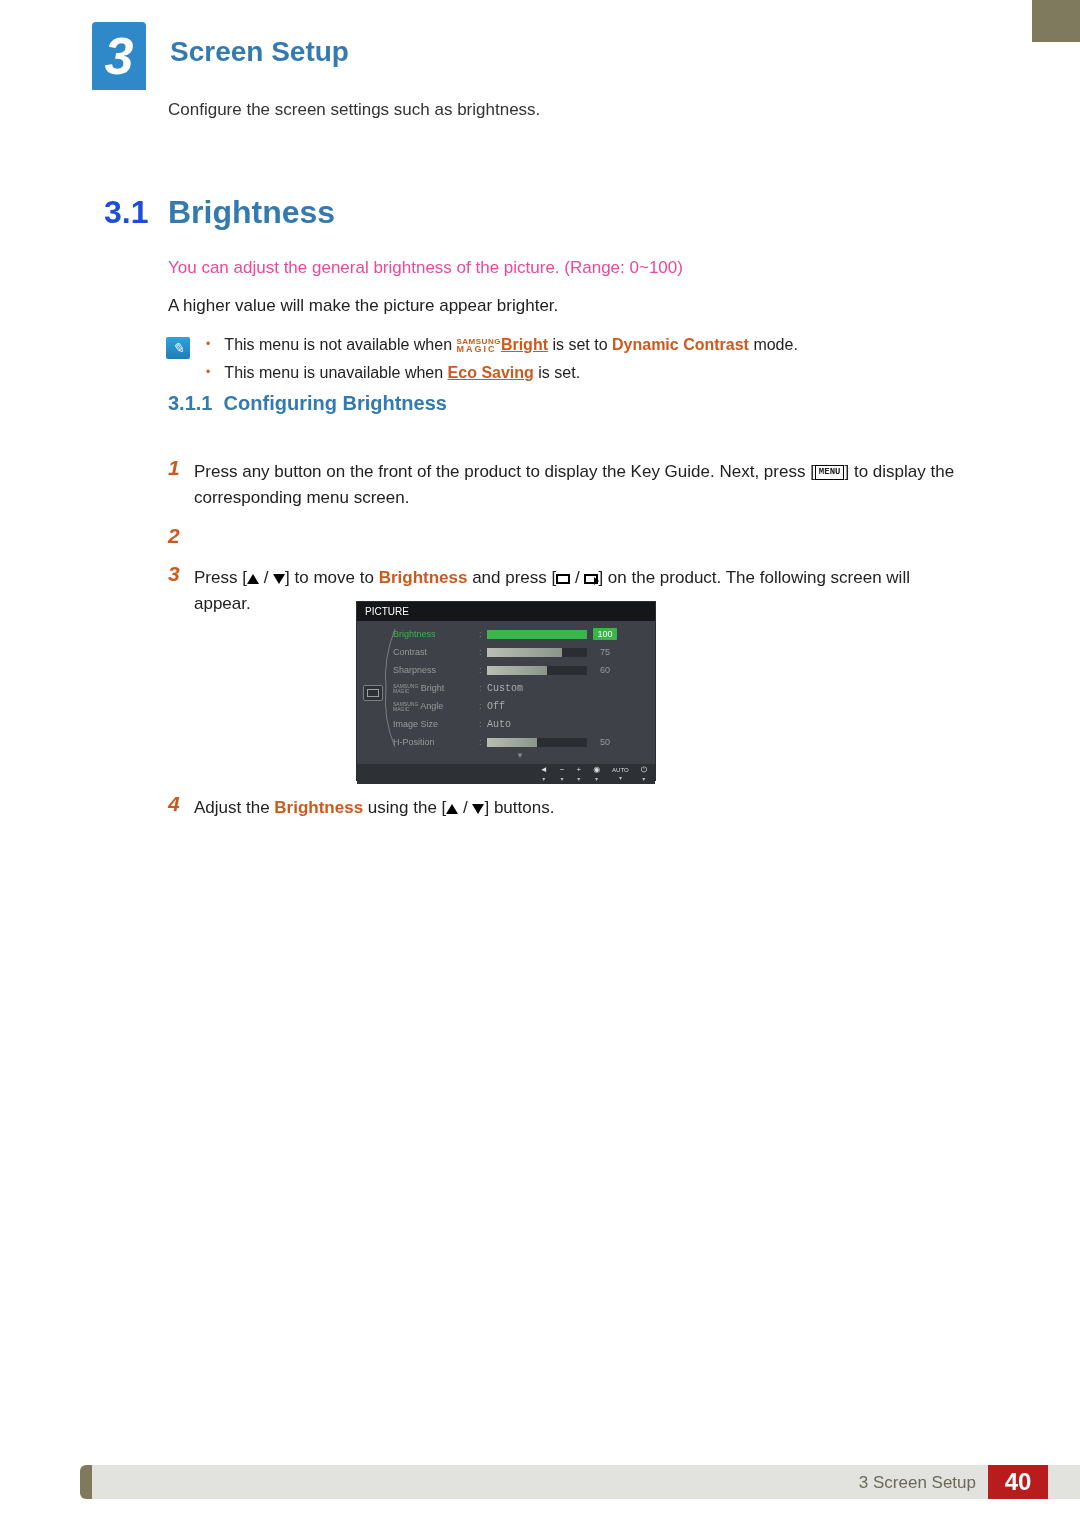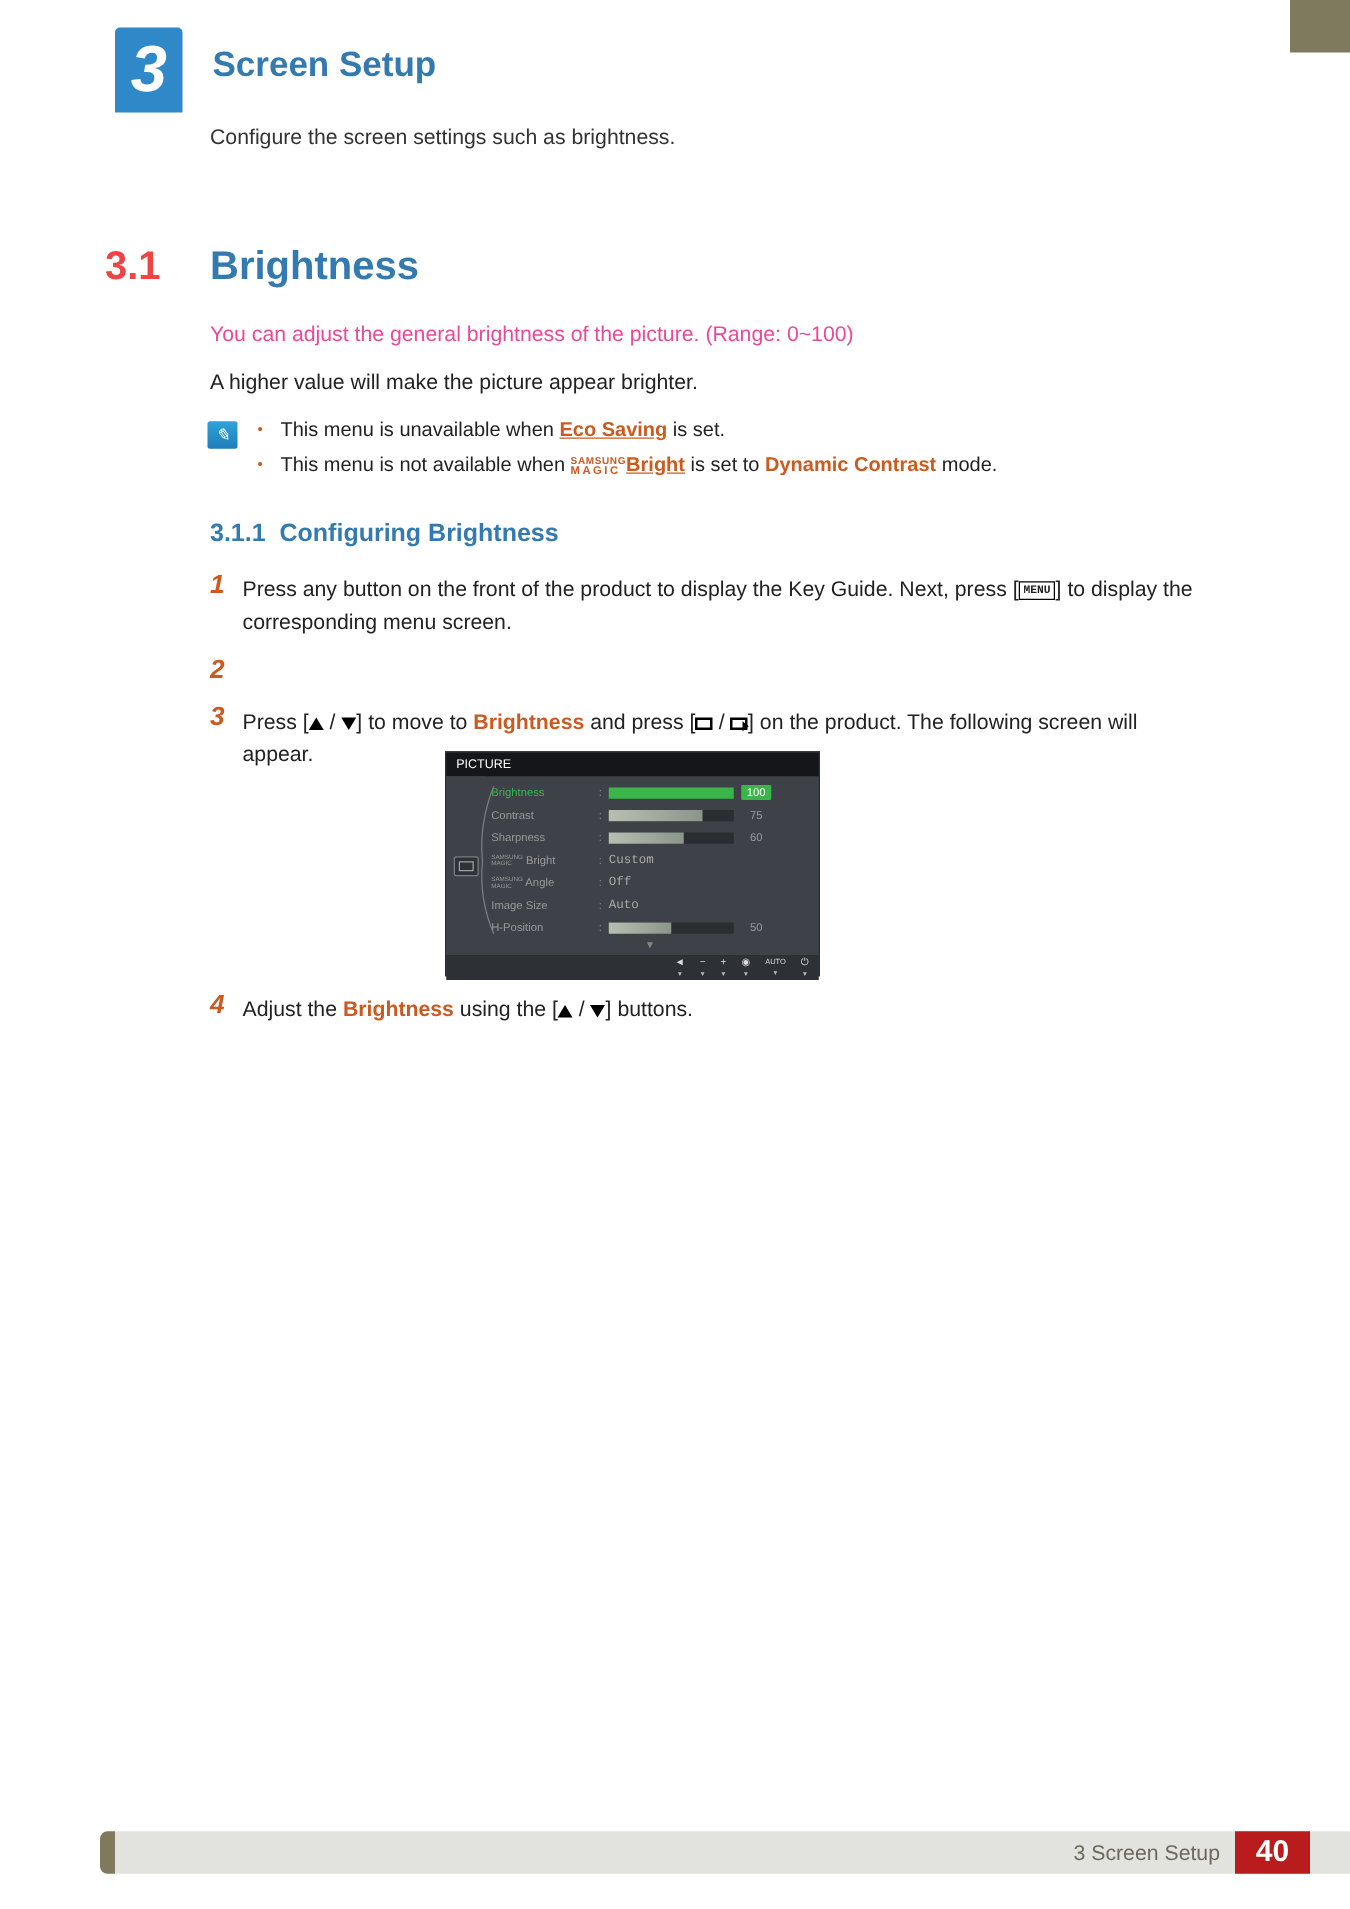--- a/index.html
+++ b/index.html
@@ -1,34 +1,34 @@
 <!DOCTYPE html>
 <html><head>
 <meta charset="utf-8">
 <style>
 * { margin:0; padding:0; box-sizing:border-box; }
 body { font-family: Arial, Helvetica, sans-serif; background:#fff; width:1080px; height:1527px; position:relative; color:#222; }
 .top-bar { position:absolute; top:0; right:0; width:48px; height:42px; background:#7f7a5e; }
 .chapter-tab { position:absolute; left:92px; top:22px; width:54px; height:68px; background:#2f88c7; border-radius:4px 4px 0 0; display:flex; align-items:center; justify-content:center; color:#fff; font-size:52px; font-weight:bold; font-style:italic; }
 .chapter-title { position:absolute; left:170px; top:36px; font-size:28px; color:#337ab0; font-weight:bold; }
 .chapter-desc { position:absolute; left:168px; top:100px; font-size:17px; color:#333; }
-.section-num { position:absolute; left:84px; top:194px; font-size:32px; color:#ef4444; font-weight:bold; }
+.section-num { position:absolute; left:104px; top:194px; font-size:32px; color:#1d4ed8; font-weight:bold; }
 .section-title { position:absolute; left:168px; top:194px; font-size:32px; color:#337ab0; font-weight:bold; }
 .para1 { position:absolute; left:168px; top:258px; font-size:17px; color:#ec4899; }
 .para2 { position:absolute; left:168px; top:296px; font-size:17px; color:#222; }
 .note-icon { position:absolute; left:166px; top:337px; width:24px; height:22px; background:linear-gradient(180deg,#2fa3d9,#1e7eb8); border-radius:2px; display:flex; align-items:center; justify-content:center; color:#fff; font-size:14px; font-style:italic; }
 .note-list { position:absolute; left:206px; top:336px; font-size:16px; color:#222; width:780px; }
 .note-list li { list-style:none; margin-bottom:10px; }
 .note-list li::before { content:"•"; color:#cc5a1e; margin-right:10px; font-size:12px; position:relative; top:-2px; }
 .samsung-magic { font-size:9px; letter-spacing:0.5px; font-weight:bold; color:#cc5a1e; position:relative; display:inline-block; line-height:0.9; text-align:left; vertical-align:middle; }
 .samsung-magic .top { display:block; font-size:8px; }
 .samsung-magic .bot { display:block; font-size:9px; letter-spacing:2px; }
 .orange-bold { color:#cc5a1e; font-weight:bold; }
 .orange-link { color:#cc5a1e; font-weight:bold; text-decoration:underline; }
-.subsection { position:absolute; left:168px; top:416px; font-size:20px; color:#337ab0; font-weight:bold; }
+.subsection { position:absolute; left:168px; top:392px; font-size:20px; color:#337ab0; font-weight:bold; }
 .steps { position:absolute; left:168px; top:456px; width:790px; }
 .step { display:flex; margin-bottom:14px; align-items:flex-start; }
 .step-num { color:#cc5a1e; font-size:21px; font-style:italic; font-weight:bold; width:26px; flex-shrink:0; }
 .step-text { font-size:17px; color:#222; line-height:1.5; padding-top:3px; }
 .tri-up { display:inline-block; width:0; height:0; border-left:6px solid transparent; border-right:6px solid transparent; border-bottom:10px solid #000; vertical-align:middle; }
 .tri-down { display:inline-block; width:0; height:0; border-left:6px solid transparent; border-right:6px solid transparent; border-top:10px solid #000; vertical-align:middle; }
 .rect-small { display:inline-block; width:14px; height:10px; border:2px solid #000; vertical-align:middle; }
 .rect-arrow { display:inline-block; width:14px; height:10px; border:2px solid #000; vertical-align:middle; position:relative; }
 .rect-arrow::after { content:""; position:absolute; right:-3px; top:1px; width:0; height:0; border-top:4px solid transparent; border-bottom:4px solid transparent; border-left:5px solid #000; }
 .menu-label { display:inline-block; border:1px solid #000; padding:0px 3px; font-size:9px; font-weight:bold; vertical-align:middle; font-family:Liberation Mono, monospace; }
@@ -71,24 +71,24 @@
 
 <div class="section-num">3.1</div>
 <div class="section-title">Brightness</div>
 
 <div class="para1">You can adjust the general brightness of the picture. (Range: 0~100)</div>
 <div class="para2">A higher value will make the picture appear brighter.</div>
 
 <div class="note-icon">✎</div>
 <ul class="note-list">
   <li>
-    <span>This menu is unavailable when </span><span class="orange-link">Eco Saving</span><span> is set.</span>
+    <span>This menu is not available when </span><span class="samsung-magic"><span class="top">SAMSUNG</span><span class="bot">MAGIC</span></span><span class="orange-link">Bright</span><span> is set to </span><span class="orange-bold">Dynamic Contrast</span><span> mode.</span>
   </li>
   <li>
-    <span>This menu is not available when </span><span class="samsung-magic"><span class="top">SAMSUNG</span><span class="bot">MAGIC</span></span><span class="orange-link">Bright</span><span> is set to </span><span class="orange-bold">Dynamic Contrast</span><span> mode.</span>
+    <span>This menu is unavailable when </span><span class="orange-link">Eco Saving</span><span> is set.</span>
   </li>
 </ul>
 
 <div class="subsection">
   <span>3.1.1</span>&nbsp;&nbsp;<span>Configuring Brightness</span>
 </div>
 
 <div class="steps">
   <div class="step">
     <div class="step-num">1</div>

